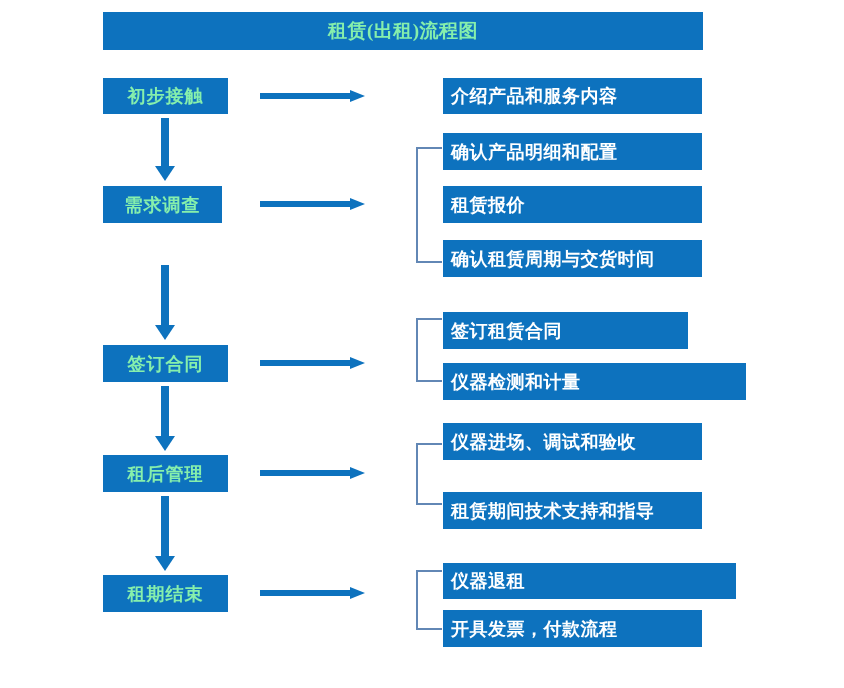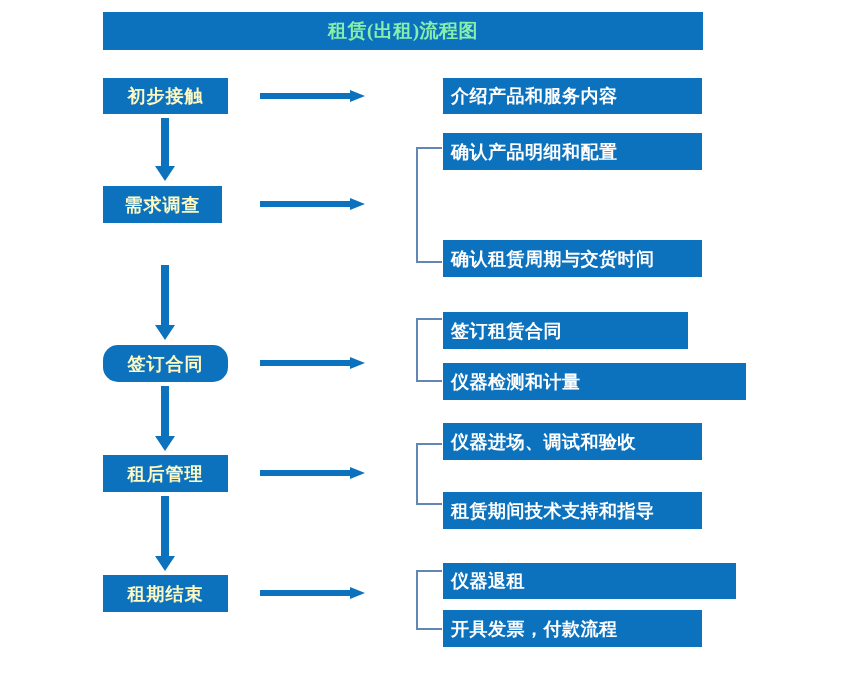--- a/index.html
+++ b/index.html
@@ -28,21 +28,21 @@
     display: flex;
     align-items: center;
     justify-content: center;
     font-size: 19px;
     font-weight: bold;
     letter-spacing: 0.5px;
   }
   .stage-box {
     position: absolute;
     background: #0d72be;
-    color: #fef9c3;
+    color: #86efac;
     display: flex;
     align-items: center;
     justify-content: center;
     font-size: 18px;
     font-weight: bold;
     letter-spacing: 1px;
   }
   .detail-box {
     position: absolute;
     background: #0d72be;
@@ -74,21 +74,21 @@
 </style>
 </head>
 <body>
 
 <div id="canvas">
 
   <div class="title-bar">租赁(出租)流程图</div>
 
   <div class="stage-box" style="left:103px; top:78px; width:125px; height:36px;">初步接触</div>
   <div class="stage-box" style="left:103px; top:186px; width:119px; height:37px;">需求调查</div>
-  <div class="stage-box" style="left:103px; top:345px; width:125px; height:37px;border-radius:15px;">签订合同</div>
+  <div class="stage-box" style="left:103px; top:345px; width:125px; height:37px;">签订合同</div>
   <div class="stage-box" style="left:103px; top:455px; width:125px; height:37px;">租后管理</div>
   <div class="stage-box" style="left:103px; top:575px; width:125px; height:37px;">租期结束</div>
 
   <div class="v-arrow" style="left:152px; top:118px; height:64px;">
     <svg width="26" height="64" viewBox="0 0 26 64">
       <rect x="9" y="0" width="8" height="50" fill="#0d72be"></rect>
       <polygon points="3,48 23,48 13,63" fill="#0d72be"></polygon>
     </svg>
   </div>
   <div class="v-arrow" style="left:152px; top:265px; height:76px;">
@@ -138,20 +138,21 @@
     <svg width="106" height="16" viewBox="0 0 106 16">
       <rect x="0" y="5" width="92" height="6" fill="#0d72be"></rect>
       <polygon points="90,2 90,14 105,8" fill="#0d72be"></polygon>
     </svg>
   </div>
 
   <div class="detail-box" style="left:443px; top:78px; width:259px; height:36px;">介绍产品和服务内容</div>
 
   <div class="bracket" style="left:416px; top:147px; width:26px; height:116px;"></div>
   <div class="detail-box" style="left:443px; top:133px; width:259px; height:37px;">确认产品明细和配置</div>
+  <div class="detail-box" style="left:443px; top:186px; width:259px; height:37px;">租赁报价</div>
   <div class="detail-box" style="left:443px; top:240px; width:259px; height:37px;">确认租赁周期与交货时间</div>
 
   <div class="bracket" style="left:416px; top:318px; width:26px; height:64px;"></div>
   <div class="detail-box" style="left:443px; top:312px; width:245px; height:37px;">签订租赁合同</div>
   <div class="detail-box" style="left:443px; top:363px; width:303px; height:37px;">仪器检测和计量</div>
 
   <div class="bracket" style="left:416px; top:443px; width:26px; height:62px;"></div>
   <div class="detail-box" style="left:443px; top:423px; width:259px; height:37px;">仪器进场、调试和验收</div>
   <div class="detail-box" style="left:443px; top:492px; width:259px; height:37px;">租赁期间技术支持和指导</div>
 

